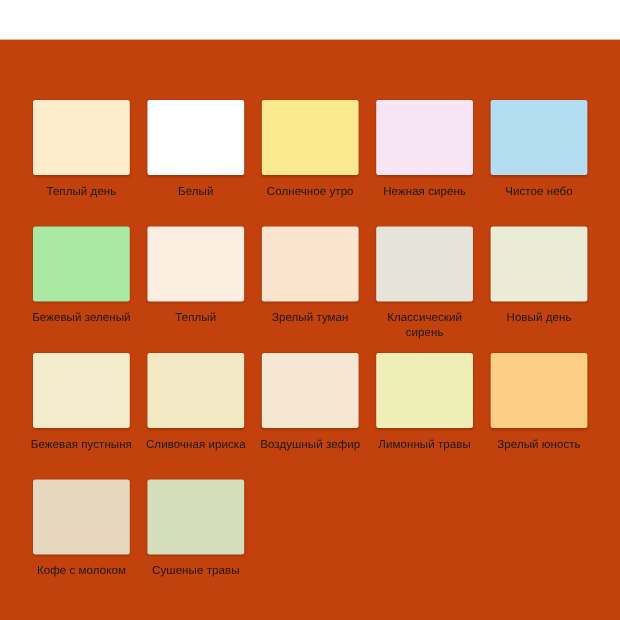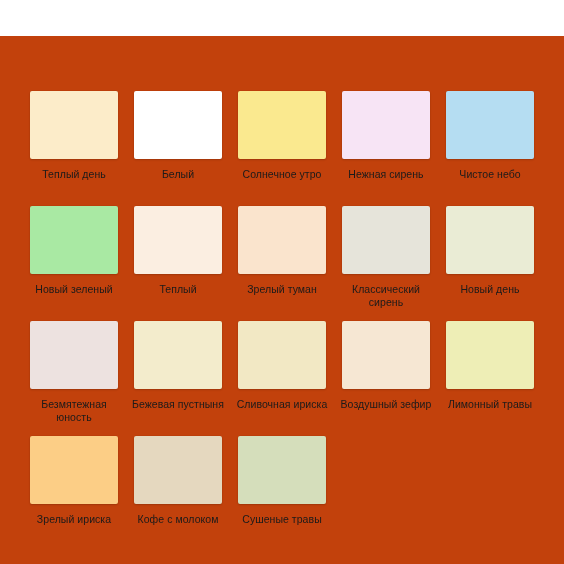--- a/index.html
+++ b/index.html
@@ -77,61 +77,57 @@
       <div class="swatch-cell">
         <div class="swatch-chip" style="background-color: rgb(247, 228, 245);"></div>
         <div class="swatch-label">Нежная сирень</div>
       </div>
       <div class="swatch-cell">
         <div class="swatch-chip" style="background-color: rgb(181, 221, 242);"></div>
         <div class="swatch-label">Чистое небо</div>
       </div>
       <div class="swatch-cell">
         <div class="swatch-chip" style="background-color: rgb(169, 233, 163);"></div>
-        <div class="swatch-label">Новый зеленый</div>
+        <div class="swatch-label">Бежевый зеленый</div>
       </div>
       <div class="swatch-cell">
         <div class="swatch-chip" style="background-color: rgb(251, 238, 225);"></div>
         <div class="swatch-label">Теплый</div>
       </div>
       <div class="swatch-cell">
         <div class="swatch-chip" style="background-color: rgb(250, 228, 205);"></div>
         <div class="swatch-label">Зрелый туман</div>
       </div>
       <div class="swatch-cell">
         <div class="swatch-chip" style="background-color: rgb(230, 228, 218);"></div>
         <div class="swatch-label">Классический сирень</div>
       </div>
       <div class="swatch-cell">
         <div class="swatch-chip" style="background-color: rgb(234, 236, 213);"></div>
         <div class="swatch-label">Новый день</div>
-      </div>
-      <div class="swatch-cell">
-        <div class="swatch-chip" style="background-color: rgb(237, 226, 224);"></div>
-        <div class="swatch-label">Безмятежная юность</div>
       </div>
       <div class="swatch-cell">
         <div class="swatch-chip" style="background-color: rgb(243, 236, 204);"></div>
         <div class="swatch-label">Бежевая пустныня</div>
       </div>
       <div class="swatch-cell">
         <div class="swatch-chip" style="background-color: rgb(242, 232, 196);"></div>
         <div class="swatch-label">Сливочная ириска</div>
       </div>
       <div class="swatch-cell">
         <div class="swatch-chip" style="background-color: rgb(246, 231, 211);"></div>
         <div class="swatch-label">Воздушный зефир</div>
       </div>
       <div class="swatch-cell">
         <div class="swatch-chip" style="background-color: rgb(238, 238, 182);"></div>
         <div class="swatch-label">Лимонный травы</div>
       </div>
       <div class="swatch-cell">
         <div class="swatch-chip" style="background-color: rgb(252, 206, 134);"></div>
-        <div class="swatch-label">Зрелый ириска</div>
+        <div class="swatch-label">Зрелый юность</div>
       </div>
       <div class="swatch-cell">
         <div class="swatch-chip" style="background-color: rgb(229, 216, 191);"></div>
         <div class="swatch-label">Кофе с молоком</div>
       </div>
       <div class="swatch-cell">
         <div class="swatch-chip" style="background-color: rgb(213, 222, 187);"></div>
         <div class="swatch-label">Сушеные травы</div>
       </div>
     </div>

